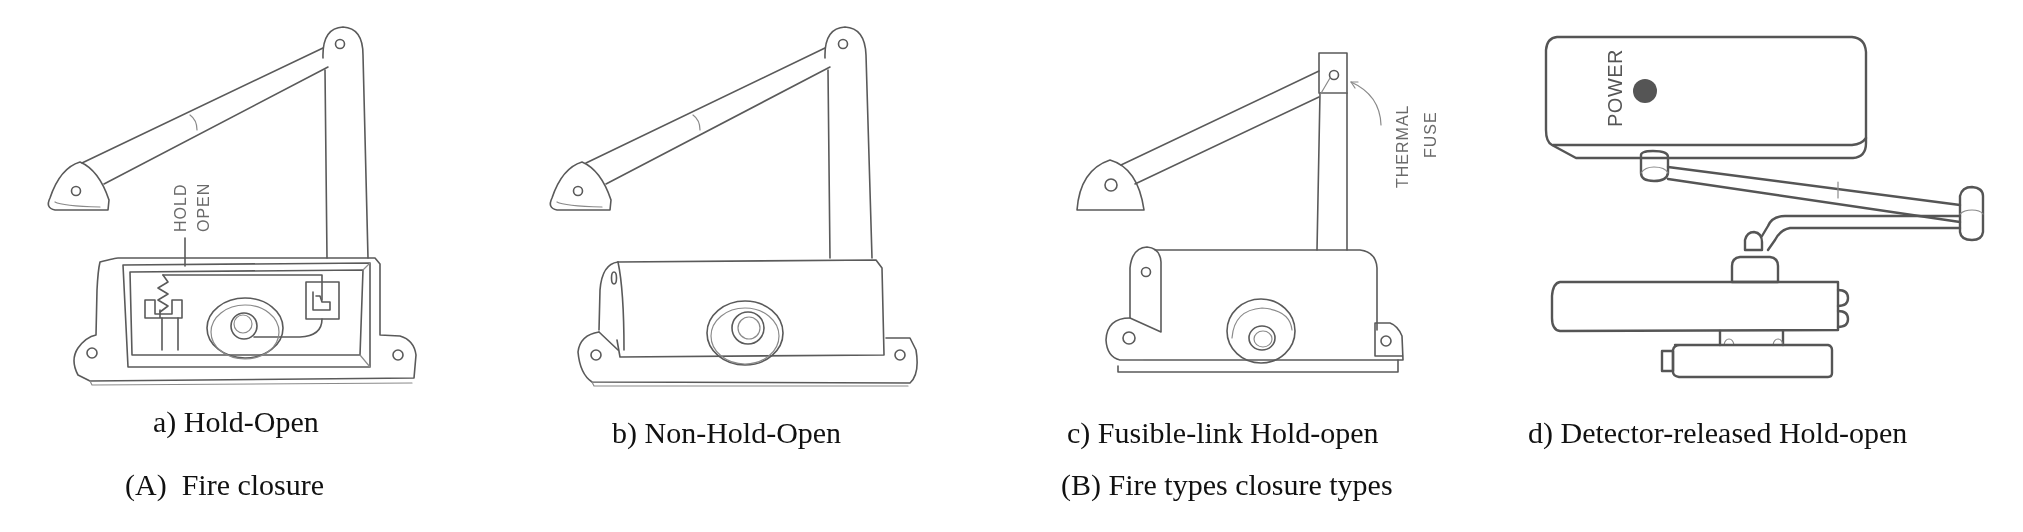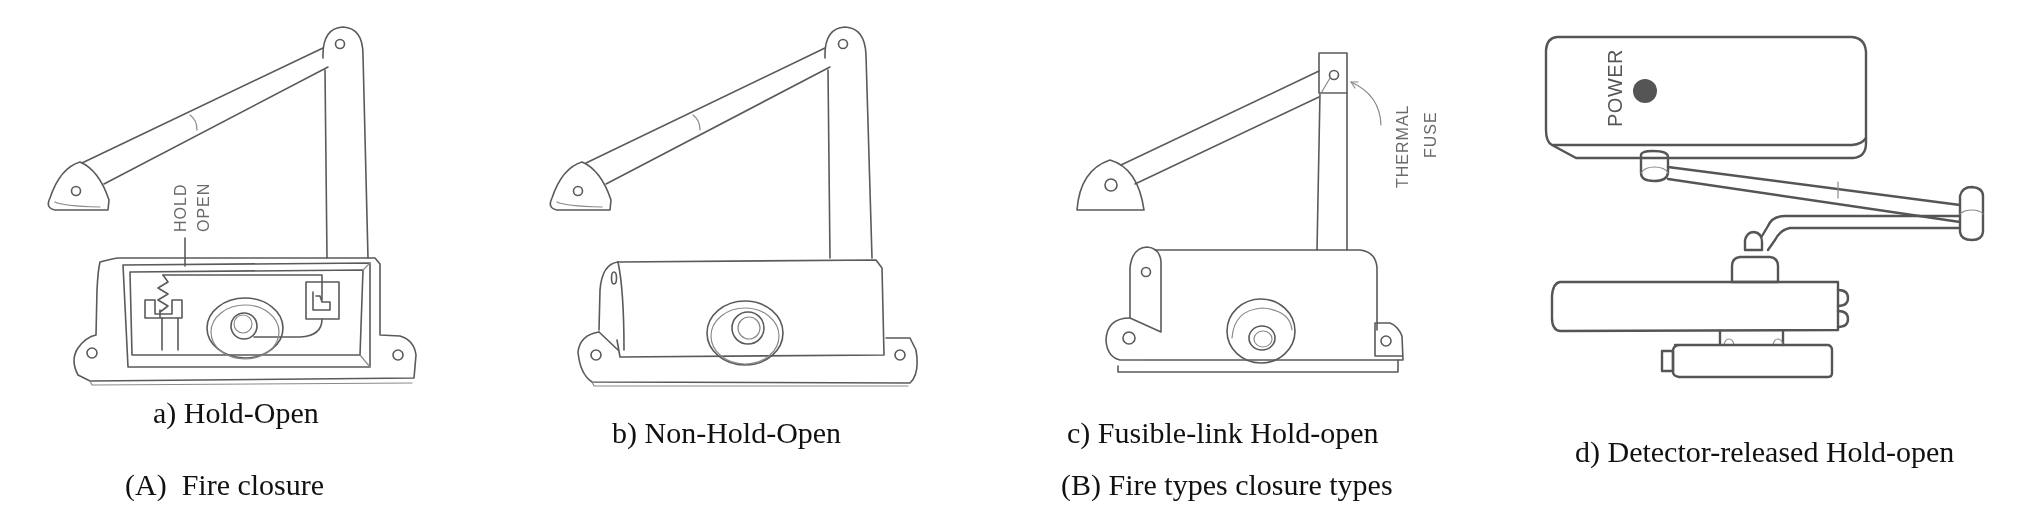--- a/index.html
+++ b/index.html
@@ -152,19 +152,19 @@
     <path class="ln-d" d="M1838,311 Q1848,311 1848,319 Q1848,327 1838,327"></path>
 
     <path class="ln-d" d="M1720,331 L1720,345 M1783,331 L1783,345"></path>
     <path class="ln-l" d="M1724,345 Q1725,339 1729,339 Q1733,339 1734,345 M1773,345 Q1774,339 1778,339 Q1782,339 1783,345"></path>
     <path class="ln-d" d="M1675,345 L1828,345 Q1832,346 1832,350 L1832,373 Q1832,377 1828,377 L1679,377 Q1673,376 1673,372 L1673,350 Q1674,345 1680,345"></path>
     <rect class="ln-d" x="1662" y="351" width="11" height="20"></rect>
   </g>
 </svg>
 </div>
 
-<div class="cap" style="left:153px; top:396px;">a) Hold-Open</div>
+<div class="cap" style="left:153px; top:405px;">a) Hold-Open</div>
 <div class="cap" style="left:612px; top:416px;">b) Non-Hold-Open</div>
 <div class="cap" style="left:1067px; top:416px;">c) Fusible-link Hold-open</div>
-<div class="cap" style="left:1528px; top:435px;margin-left:47px;">d) Detector-released Hold-open</div>
+<div class="cap" style="left:1528px; top:416px;">d) Detector-released Hold-open</div>
 
 <div class="cap" style="left:125px; top:468px; white-space: pre;">(A)  Fire closure</div>
 <div class="cap" style="left:1061px; top:468px;">(B) Fire types closure types</div>
 
 </body></html>

